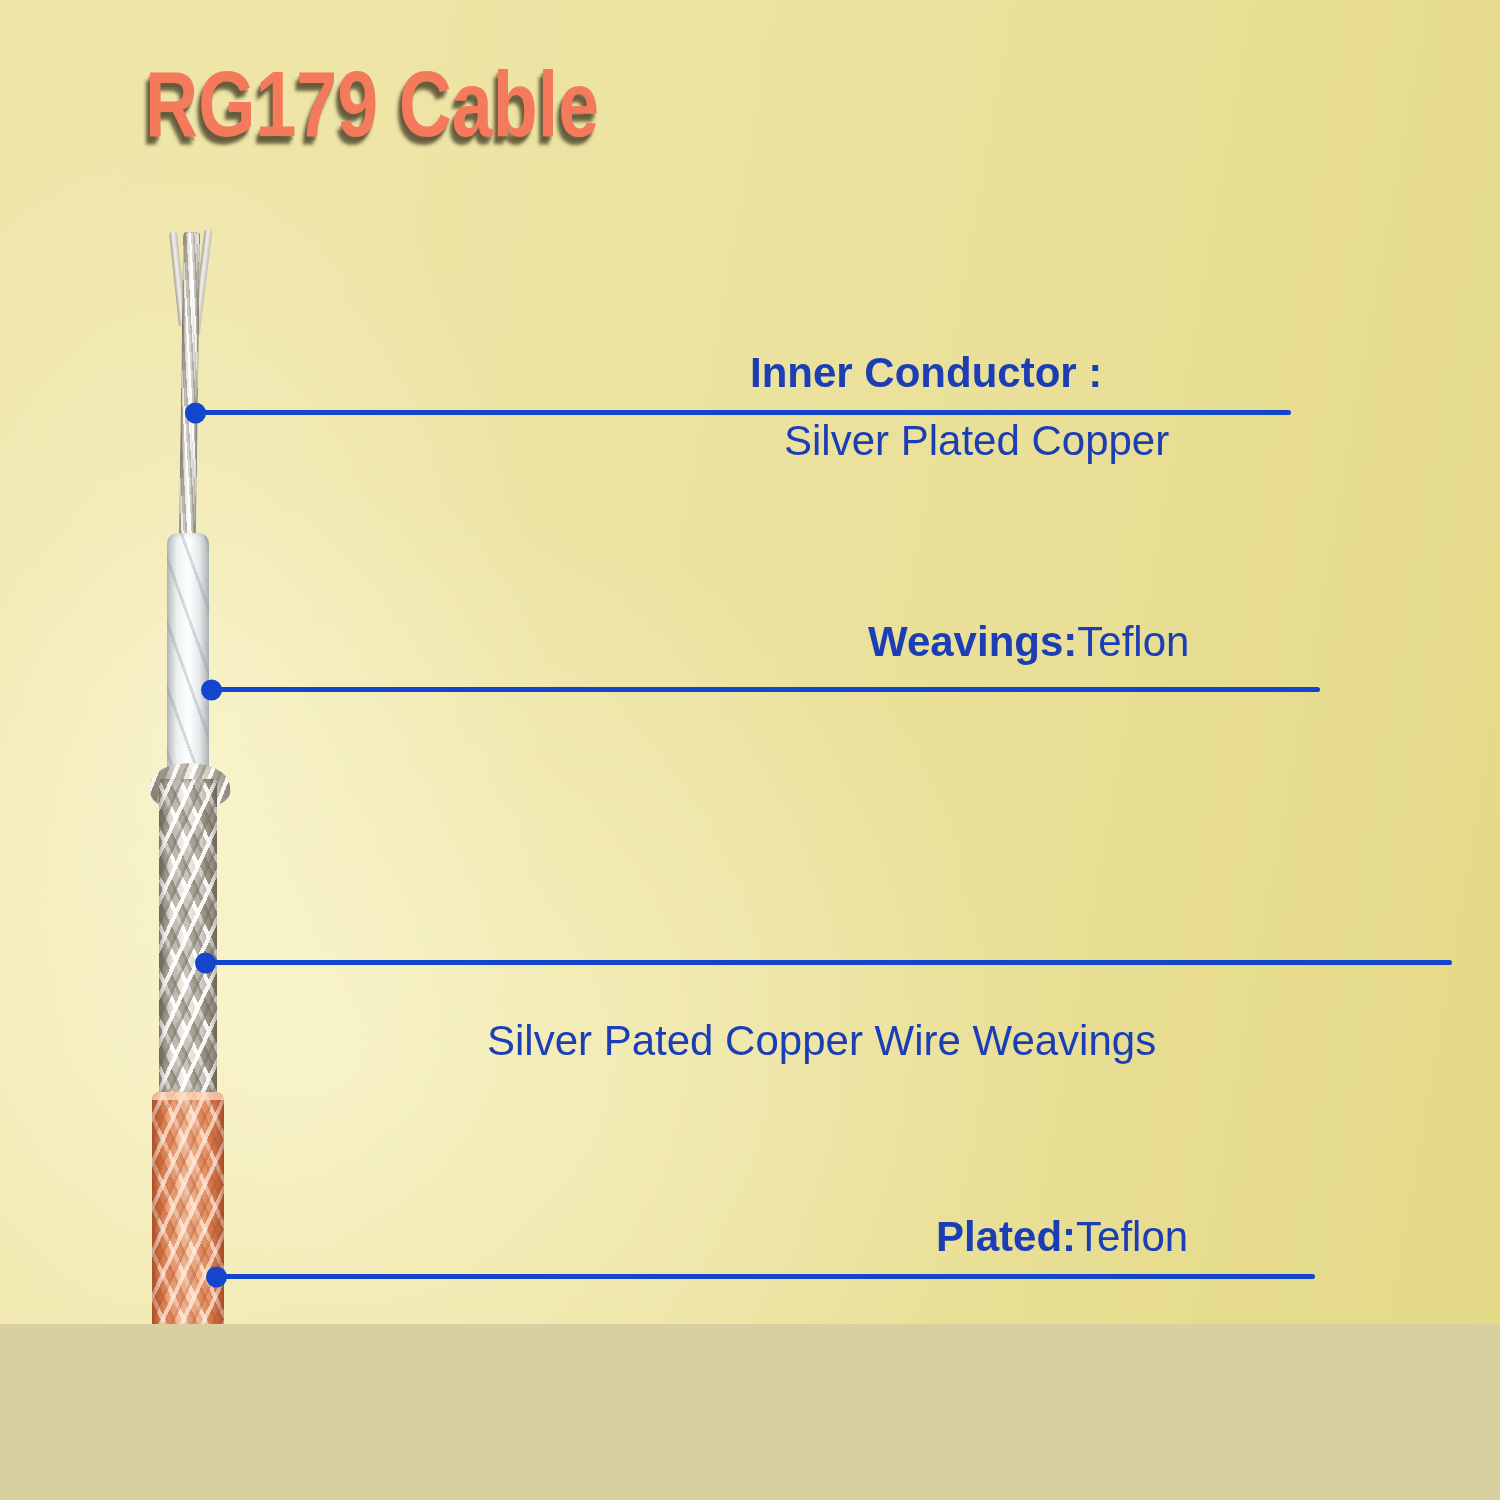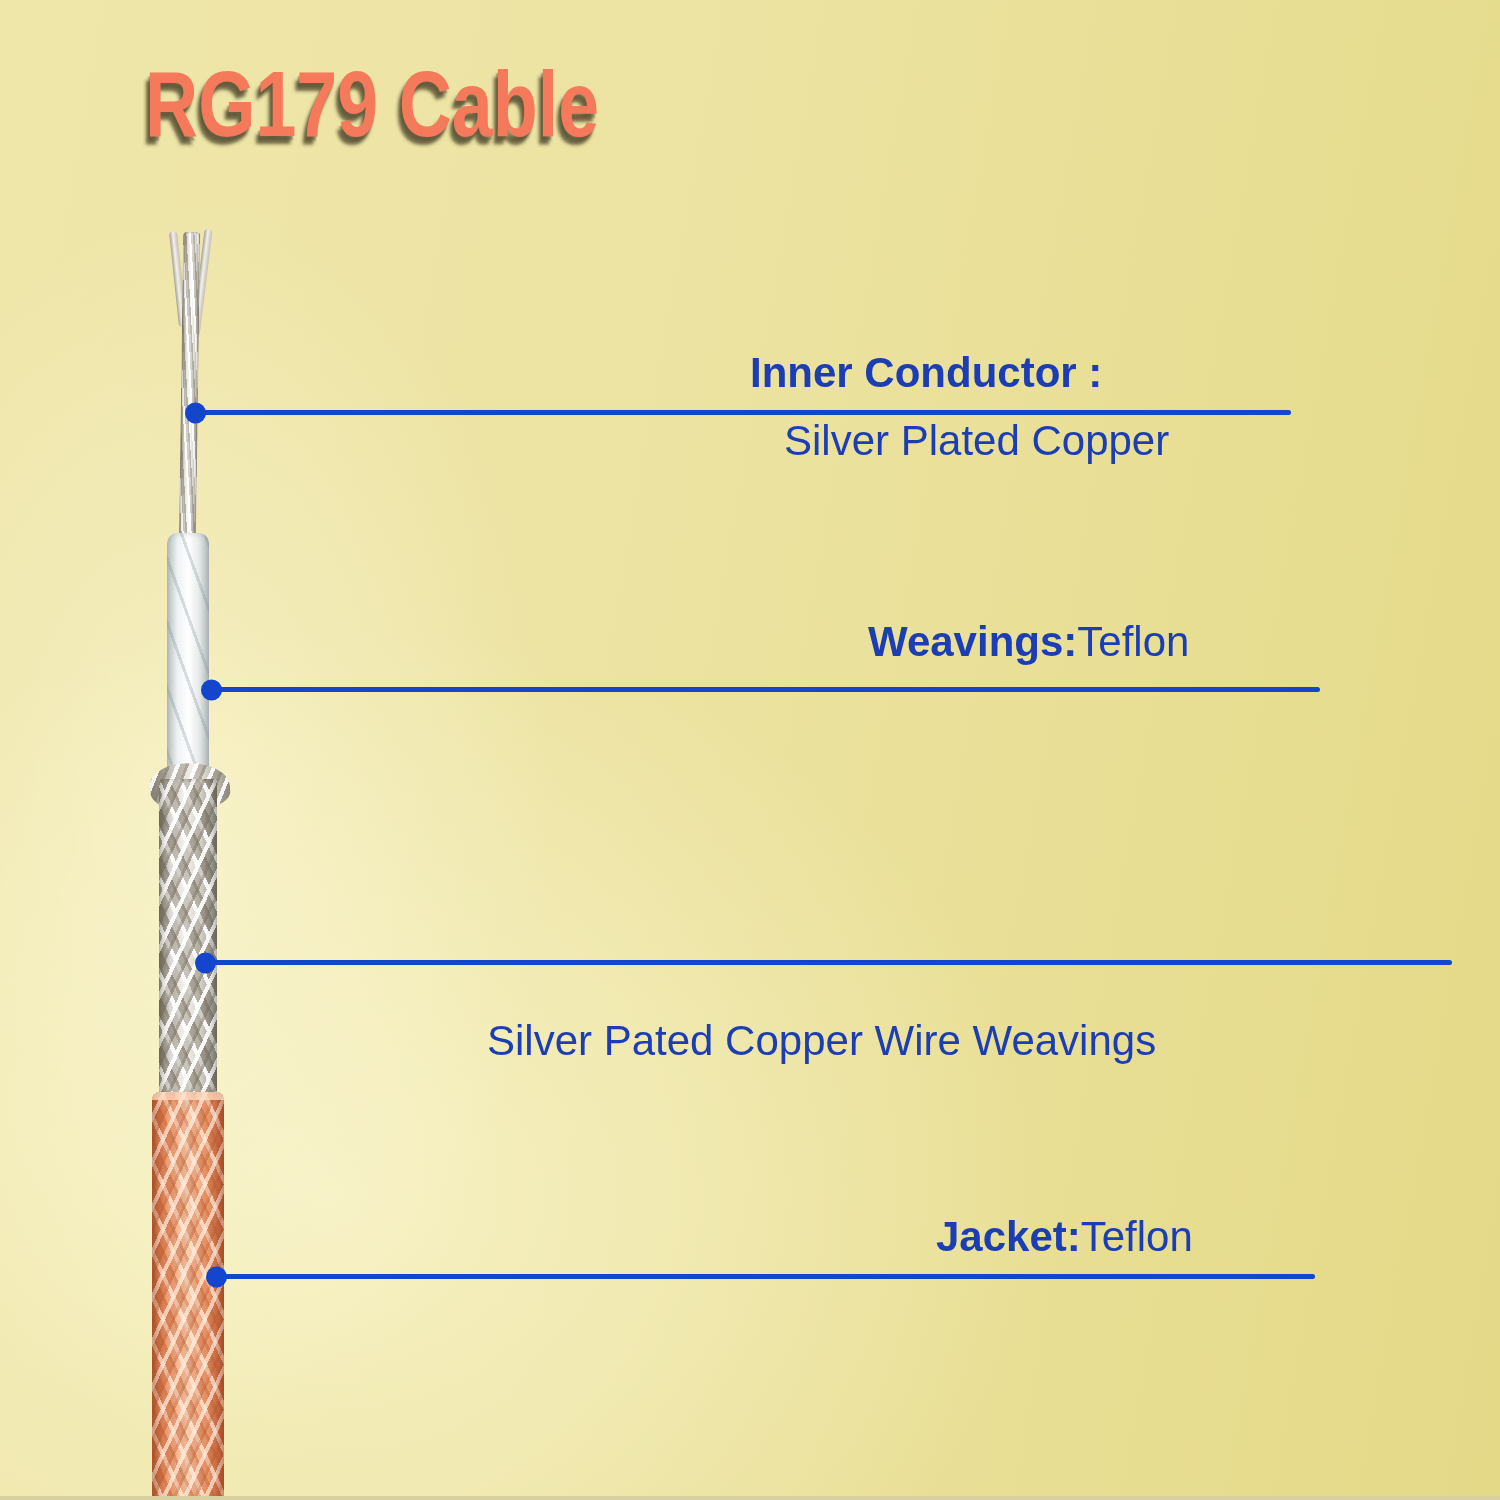--- a/index.html
+++ b/index.html
@@ -1,17 +1,17 @@
 <!DOCTYPE html>
 <html><head>
 <meta charset="utf-8">
 <style>
   html,body{margin:0;padding:0;background:#d8d0a0;}
   #scene{
-    position:relative;width:1500px;height:1496px;overflow:hidden;
+    position:relative;width:1500px;height:1324px;overflow:hidden;
     font-family:"Liberation Sans",sans-serif;
     background:
       radial-gradient(ellipse 520px 900px at 13% 55%, rgba(255,253,230,0.45), rgba(255,253,230,0) 70%),
       radial-gradient(ellipse 1000px 800px at 22% 80%, rgba(248,243,200,0.85), rgba(248,243,200,0) 72%),
       linear-gradient(100deg,#efe6aa 0%,#ece3a2 42%,#e8de94 72%,#e4d987 100%);
   }
   
   .title{
     position:absolute;left:145px;top:52px;
     font-size:92px;font-weight:bold;letter-spacing:0;
@@ -114,16 +114,16 @@
   <div class="co-label" id="co1-label">Inner Conductor :</div>
   <div class="callout-line" id="co1-line"></div>
   <div class="co-value" id="co1-value">Silver Plated Copper</div>
 
   <div class="co-label" id="co2-label"><span>Weavings:</span><span class="val-part">Teflon</span></div>
   <div class="callout-line" id="co2-line"></div>
 
   <div class="callout-line" id="co3-line"></div>
   <div class="co-value" id="co3-value">Silver Pated Copper Wire Weavings</div>
 
-  <div class="co-label" id="co4-label"><span>Jacket:</span><span class="val-part">Teflon</span></div>
+  <div class="co-label" id="co4-label"><span>Plated:</span><span class="val-part">Teflon</span></div>
   <div class="callout-line" id="co4-line"></div>
 
 </div>
 
 </body></html>

